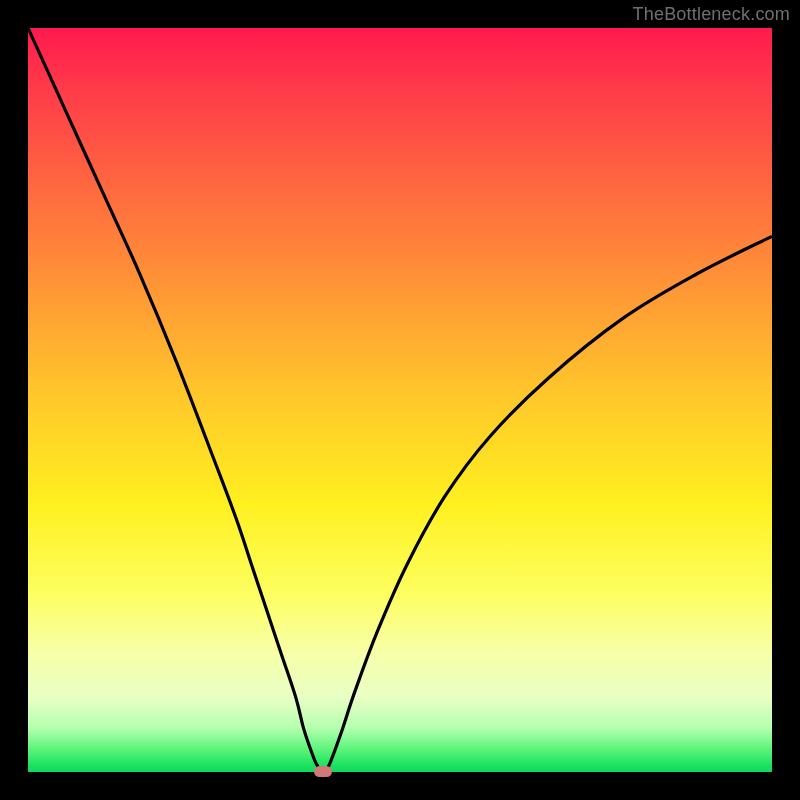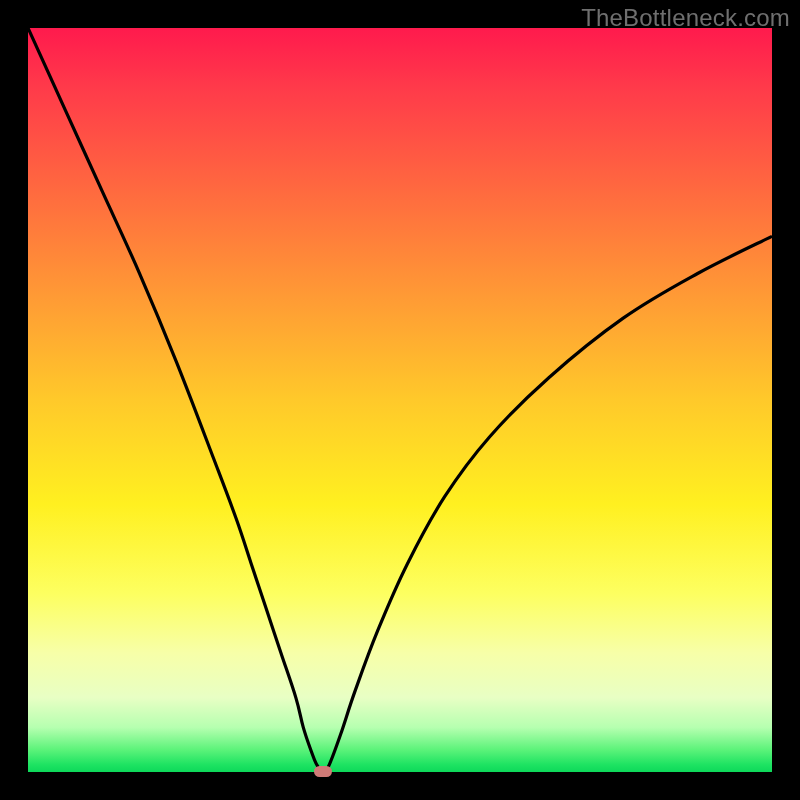--- a/index.html
+++ b/index.html
@@ -40,21 +40,21 @@
       #5cf37a 97%,
       #1ee362 99%,
       #0dd85a 100%
     );
   }
   .watermark {
     position: absolute;
     top: 4px;
     right: 10px;
     color: #6f6f6f;
-    font-size: 24px;
+    font-size: 18px;
     font-weight: 500;
     letter-spacing: 0.2px;
     user-select: none;
   }
   svg.curve {
     position: absolute;
     left: 0;
     top: 0;
     width: 744px;
     height: 744px;

